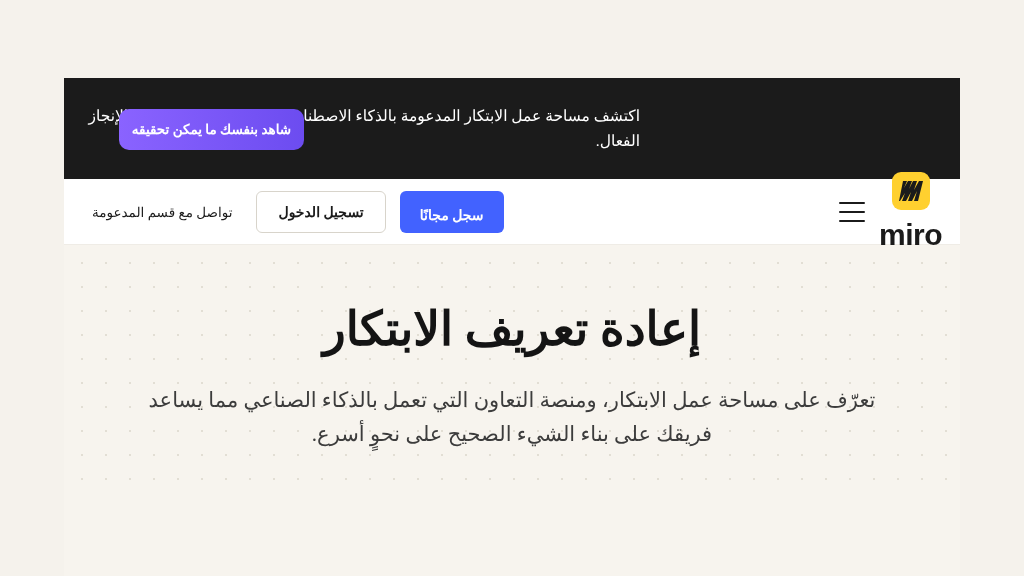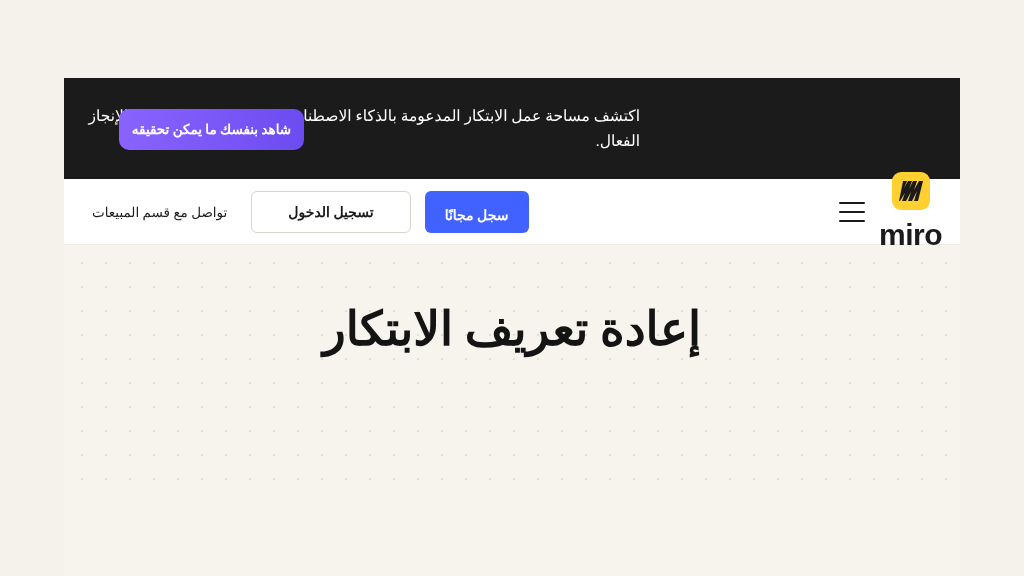--- a/index.html
+++ b/index.html
@@ -156,21 +156,21 @@
     font-weight: 700;
     cursor: pointer;
     font-family: "Liberation Serif", serif;
   }
   .btn-login {
     background: #ffffff;
     color: #1b1b1b;
     border: 1.5px solid #d8d4cb;
     border-radius: 6px;
     height: 42px;
-    padding: 0 36px;
+    padding: 0 21px;
     font-size: 14px;
     font-weight: 700;
     cursor: pointer;
     font-family: "Liberation Serif", serif;
   }
   .nav-link {
     color: #1b1b1b;
     font-size: 13.5px;
     text-decoration: none;
     font-family: "Liberation Serif", serif;
@@ -235,22 +235,23 @@
               <path d="M5 1 L9 1 L6 8 L10 1 L14 1 L11 9 L15 1 L19 1 L16 10 L21 1 L25 1 L20 21 L16 21 L19 11 L14 21 L10 21 L13 12 L8 21 L4 21 L7 13 L2 21 L1 21 Z" fill="#1b1b1b"></path>
             </svg>
           </div>
           <div class="logo-word">miro</div>
         </div>
       </div>
 
       <div class="nav-left">
         <button class="btn-signup">سجل مجانًا</button>
         <button class="btn-login">تسجيل الدخول</button>
-        <a class="nav-link" href="#">تواصل مع قسم المبيعات</a>
+        <a class="nav-link" href="#">تواصل مع قسم المدعومة</a>
       </div>
     </div>
 
     <div class="hero">
       <h1>إعادة تعريف الابتكار</h1>
+      <p>تعرّف على مساحة عمل الابتكار، ومنصة التعاون التي تعمل بالذكاء الصناعي مما يساعد فريقك على بناء الشيء الصحيح على نحوٍ أسرع.</p>
     </div>
 
   </div>
 </div>
 
 </body></html>

